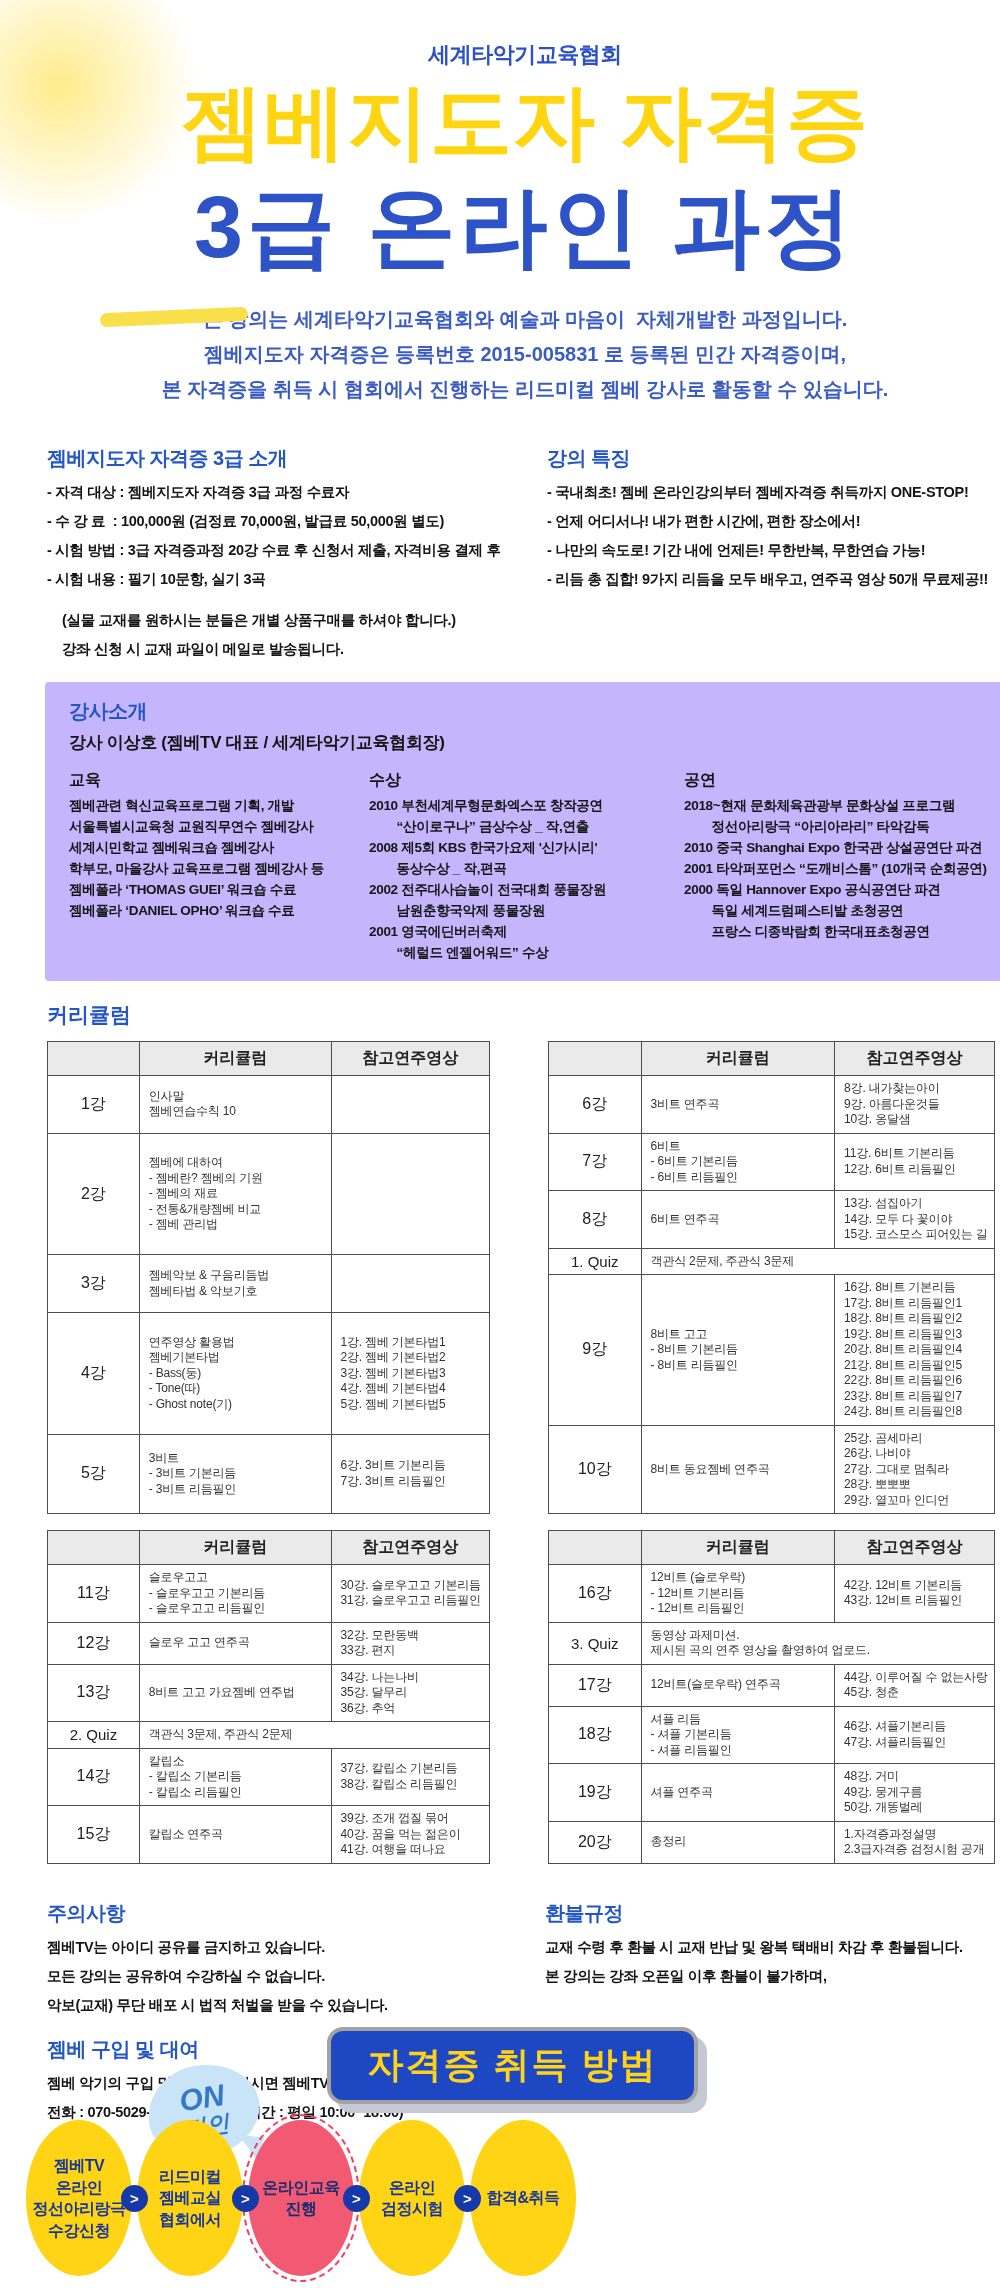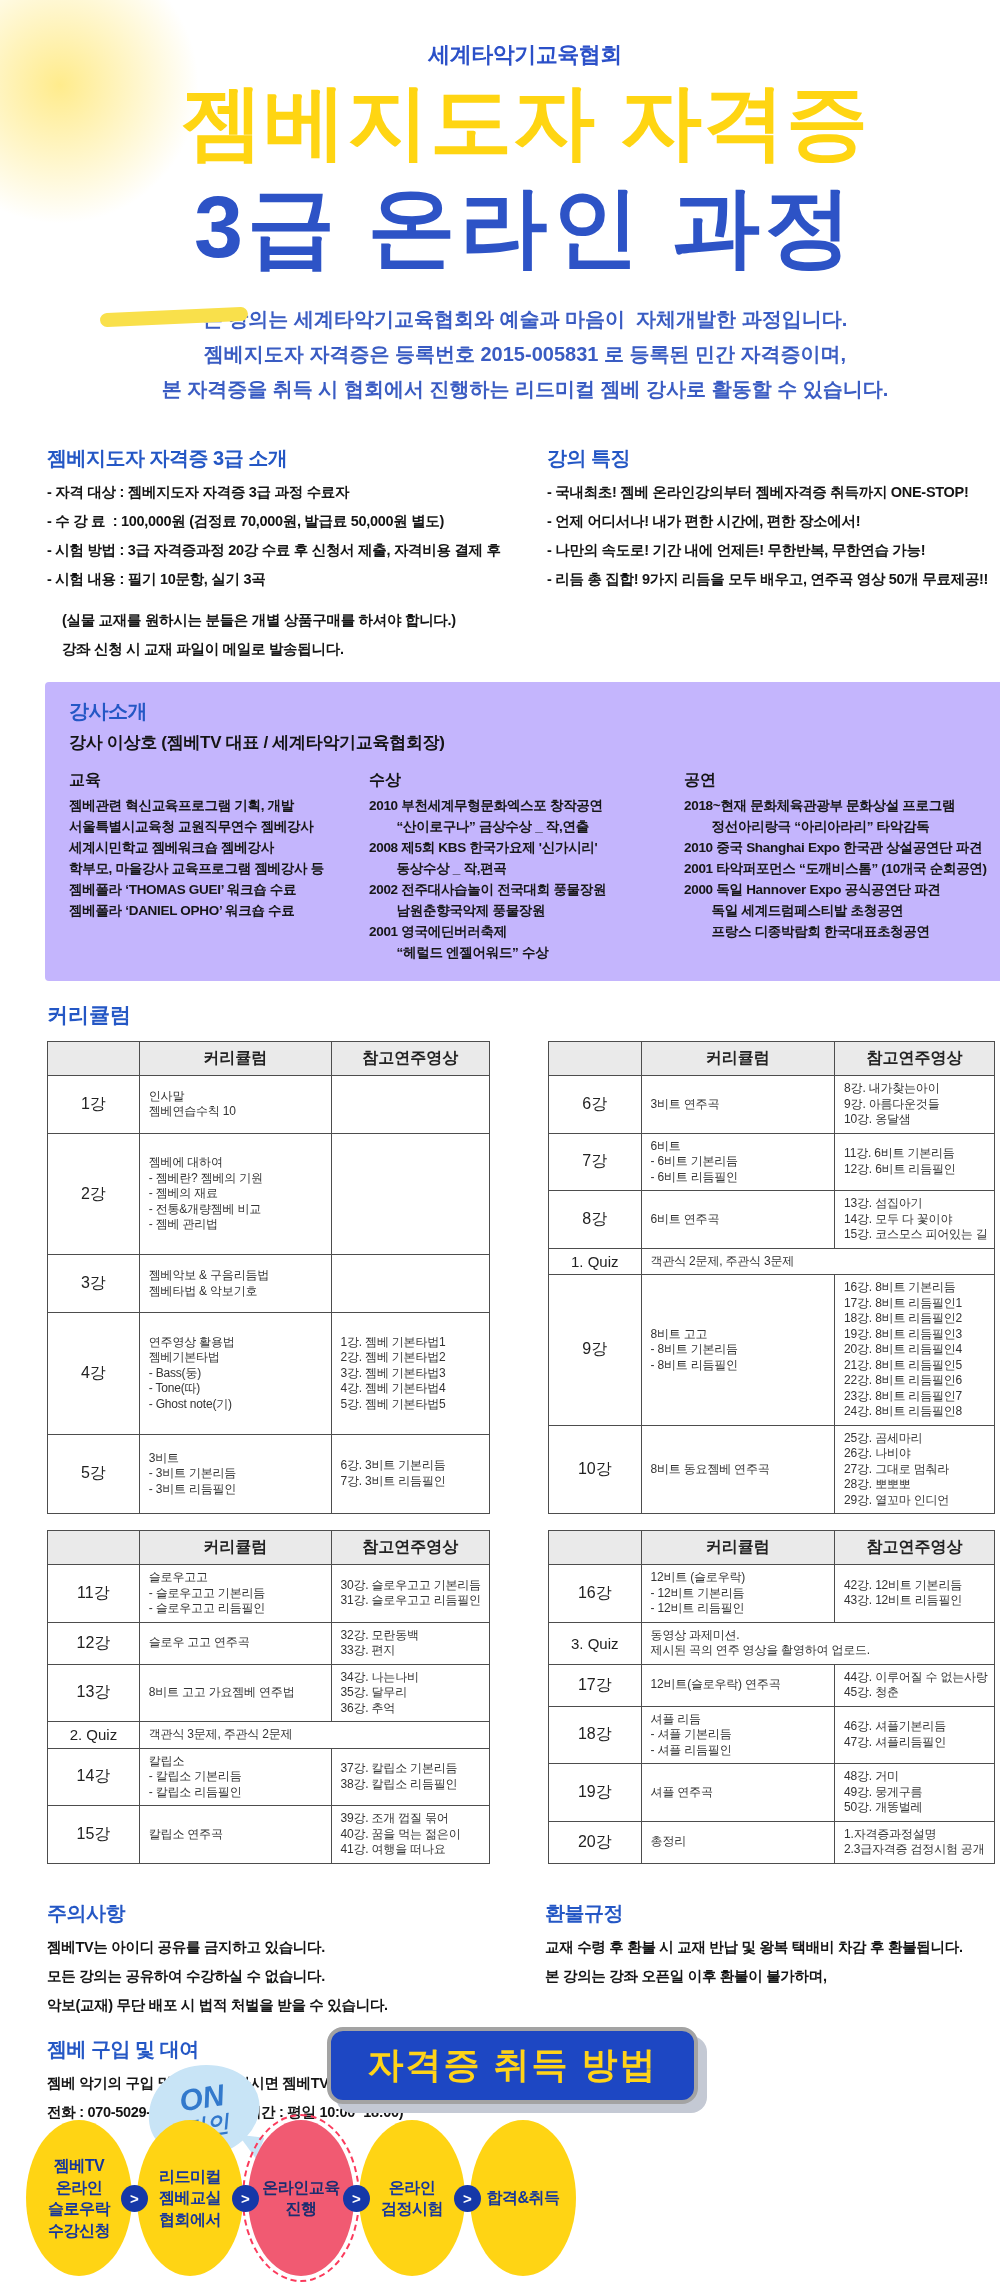--- a/index.html
+++ b/index.html
@@ -487,21 +487,21 @@
       <span class="banner-text">자격증 취득 방법</span>
     </div>
     <div class="bubble">
       <div class="bubble-top">ON</div>
       <div class="bubble-bottom">라인</div>
     </div>
     <div class="steps">
         <div class="step">
           <div class="step-line">젬베TV</div>
           <div class="step-line">온라인</div>
-          <div class="step-line">슬로우락</div>
+          <div class="step-line">정선아리랑극</div>
           <div class="step-line">수강신청</div>
         </div>
         <div class="chev">&gt;</div>
         <div class="step">
           <div class="step-line">리드미컬</div>
           <div class="step-line">젬베교실</div>
           <div class="step-line">협회에서</div>
         </div>
         <div class="chev">&gt;</div>
         <div class="step red">

